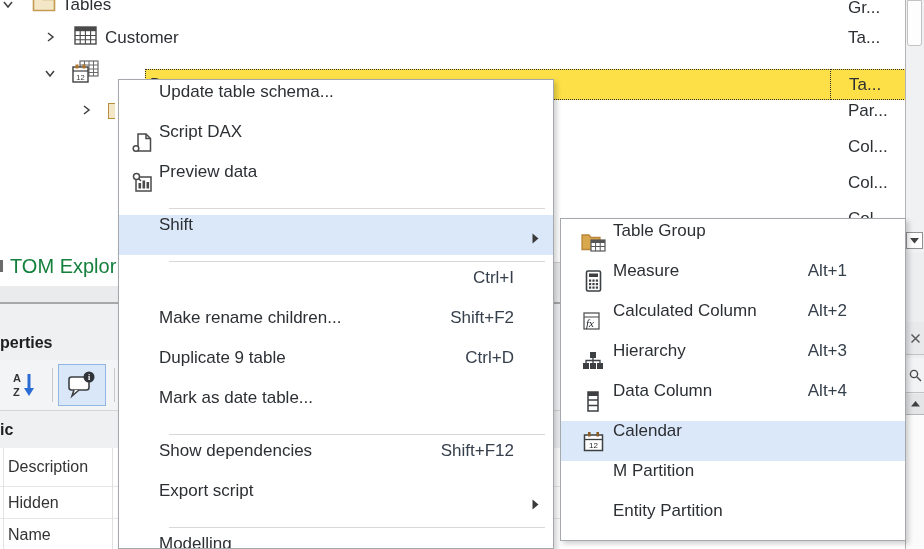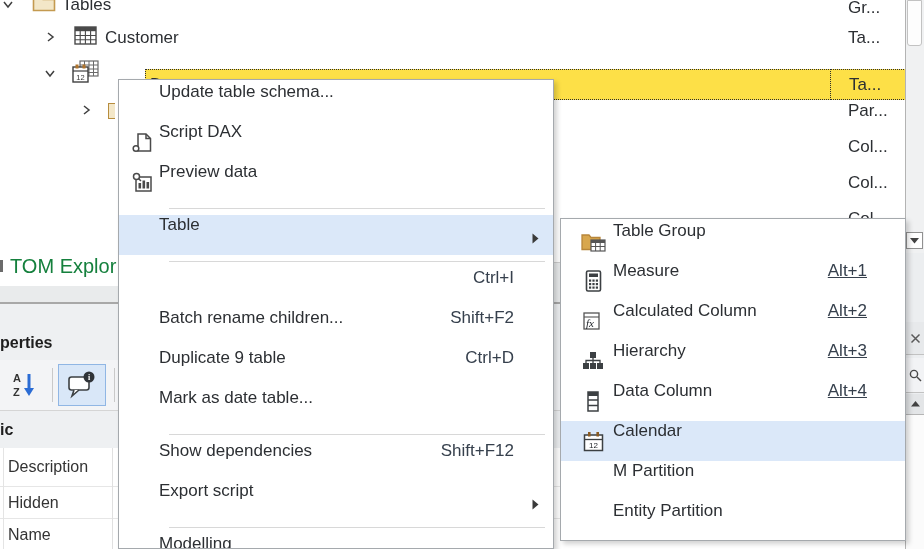--- a/index.html
+++ b/index.html
@@ -51,21 +51,21 @@
   #create-submenu{left:560px;top:218px;width:346px;height:323px;padding-top:2px;z-index:21;}
   .mi{position:relative;height:40px;display:flex;font-size:17px;color:#2c2f33;padding-left:6px;}
   .mi.hl{background:#dbe8f9;}
   .mic{width:34px;display:flex;align-items:center;justify-content:center;flex:0 0 34px;}
   .mlabel{white-space:nowrap;}
   .mshortcut{margin-left:auto;padding-right:39px;color:#36404d;white-space:nowrap;}
   .marrow{position:absolute;right:14px;top:14px;}
   .msep{height:13px;position:relative;}
   .msep::after{content:"";position:absolute;left:50px;right:8px;top:6px;height:1px;background:#d8d8d8;}
   #create-submenu .mic{width:40px;flex:0 0 40px;padding-left:6px;}
-  #create-submenu .mshortcut{padding-right:38px;text-decoration:underline;}
+  #create-submenu .mshortcut{padding-right:58px;}
 </style>
 </head>
 <body>
 
 <div id="screen">
 
   <div id="tree-panel" class="abs">
 
     <div class="tree-row" style="left:0;top:-13px;">
       <span style="margin-left:2px;">
@@ -234,35 +234,35 @@
           <rect x="14.5" y="10" width="2.6" height="6.5" fill="#4a4a4a"></rect>
           <circle cx="4.5" cy="4.5" r="3" fill="#fff" stroke="#4a4a4a" stroke-width="1.5"></circle>
           <path d="M6.5 6.5 L9 9" stroke="#4a4a4a" stroke-width="1.5"></path>
         </svg>
       </span>
       <span class="mlabel">Preview data</span>
     </div>
     <div class="msep"></div>
     <div class="mi hl">
       <span class="mic"></span>
-      <span class="mlabel">Table</span>
+      <span class="mlabel">Shift</span>
       <span class="marrow">
         <svg width="7" height="11" viewBox="0 0 7 11">
             <path d="M0.5 0.5 L6.5 5.5 L0.5 10.5 Z" fill="#3a3a3a"></path>
           </svg>
       </span>
     </div>
     <div class="msep"></div>
     <div class="mi">
       <span class="mic"></span>
       <span class="mshortcut">Ctrl+I</span>
     </div>
     <div class="mi">
       <span class="mic"></span>
-      <span class="mlabel">Batch rename children...</span>
+      <span class="mlabel">Make rename children...</span>
       <span class="mshortcut">Shift+F2</span>
     </div>
     <div class="mi">
       <span class="mic"></span>
       <span class="mlabel">Duplicate 9 table</span>
       <span class="mshortcut">Ctrl+D</span>
     </div>
     <div class="mi">
       <span class="mic"></span>
       <span class="mlabel">Mark as date table...</span>

